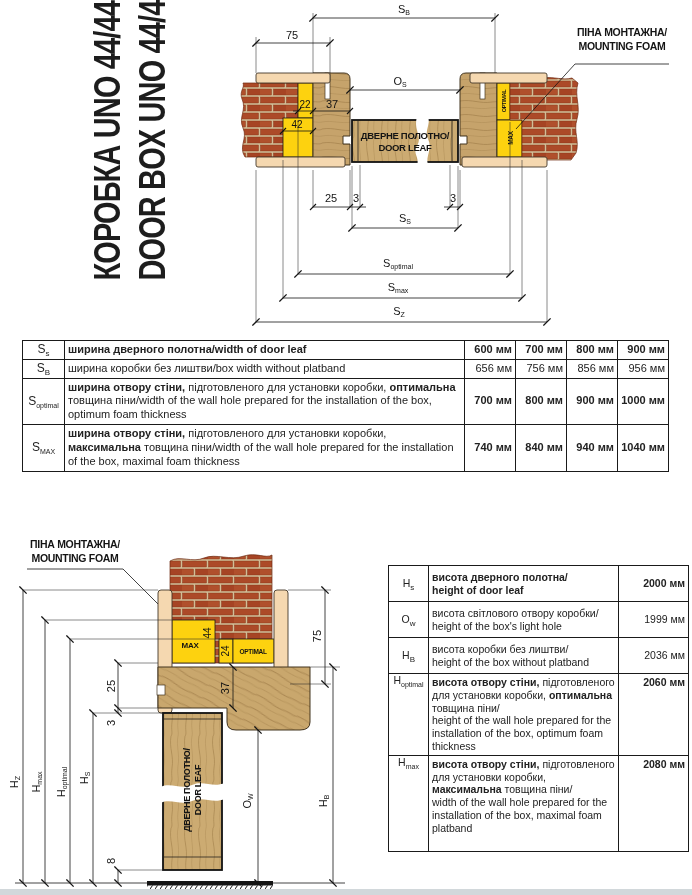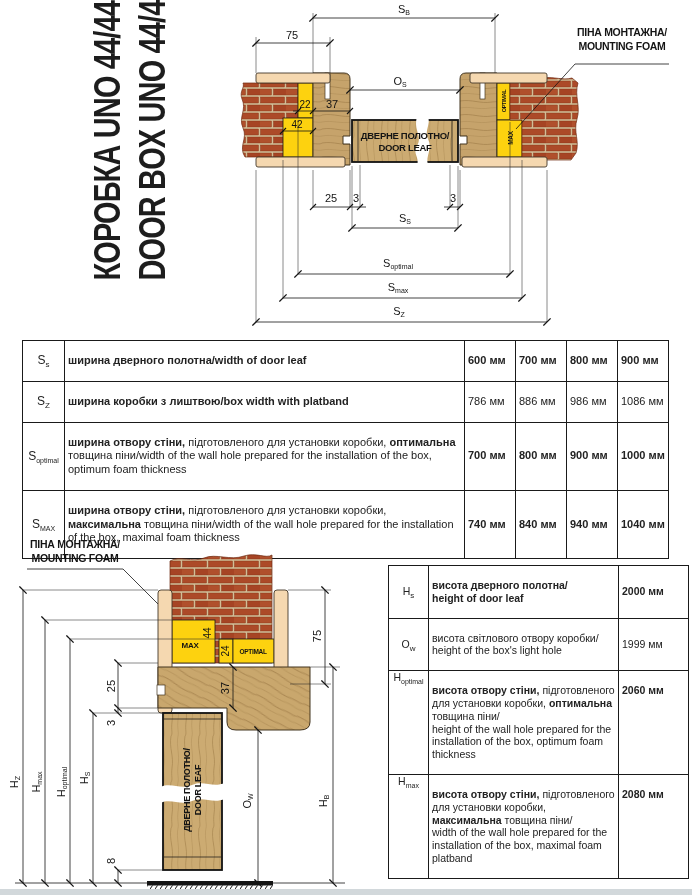--- a/index.html
+++ b/index.html
@@ -15,24 +15,24 @@
   svg text{font-family:"Liberation Sans",sans-serif;fill:#141414;}
   .dim{font-size:11px;}
   .dimS{font-size:10px;}
   .sub{font-size:7px;}
   .blk{font-weight:bold;letter-spacing:-0.3px;}
   line.d,path.d{stroke:#141414;stroke-width:0.8;fill:none;}
   line.e{stroke:#2b2b2b;stroke-width:0.55;}
   path.tk{stroke:#141414;stroke-width:1.1;fill:none;}
   
   table{border-collapse:collapse;table-layout:fixed;}
-  td{border:1px solid #1a1a1a;font-size:11px;line-height:1.25;padding:13px 3px;
+  td{border:1px solid #1a1a1a;font-size:11px;line-height:1.25;padding:2px 3px;
      vertical-align:middle;color:#222;}
   td.sym{text-align:center;font-size:12px;padding:0 1px;}
-  td.val{text-align:left;white-space:nowrap;}
+  td.val{text-align:right;white-space:nowrap;}
   td.vtop{vertical-align:top;}
   .b{font-weight:bold;}
   sub{font-size:8px;line-height:0;}
   sub.small{font-size:7px;}
   #wtable{position:absolute;left:22px;top:340px;width:646px;}
   #htable{position:absolute;left:388px;top:565px;width:300px;}
   #htable td{font-size:10.5px;line-height:1.22;}
   #pagedge{position:absolute;left:0;top:889px;width:692px;height:6px;background:#d2d8db;}
 </style>
 </head>
@@ -209,26 +209,26 @@
     <tbody>
         <tr style="height:17px">
       <td class="sym"><span>S</span><sub>s</sub></td>
       <td><span class="b">ширина дверного полотна/width of door leaf</span><span></span><span class="b"></span><span></span></td>
       <td class="val b">600 мм</td>
       <td class="val b">700 мм</td>
       <td class="val b">800 мм</td>
       <td class="val b">900 мм</td>
     </tr>
     <tr style="height:17px">
-      <td class="sym"><span>S</span><sub>Z</sub></td>
-      <td><span class="b">ширина коробки з лиштвою/box width with platband</span><span></span><span class="b"></span><span></span></td>
-      <td class="val">786 мм</td>
-      <td class="val">886 мм</td>
-      <td class="val">986 мм</td>
-      <td class="val">1086 мм</td>
+      <td class="sym"><span>S</span><sub>B</sub></td>
+      <td><span class="b"></span><span>ширина коробки без лиштви/box width without platband</span><span class="b"></span><span></span></td>
+      <td class="val">656 мм</td>
+      <td class="val">756 мм</td>
+      <td class="val">856 мм</td>
+      <td class="val">956 мм</td>
     </tr>
     <tr style="height:46px">
       <td class="sym"><span>S</span><sub class="small">optimal</sub></td>
       <td><span class="b">ширина отвору стіни,</span><span> підготовленого для установки коробки, </span><span class="b">оптимальна</span><span> товщина піни/width of the wall hole prepared for the installation of the box, optimum foam thickness</span></td>
       <td class="val b">700 мм</td>
       <td class="val b">800 мм</td>
       <td class="val b">900 мм</td>
       <td class="val b">1000 мм</td>
     </tr>
     <tr style="height:47px">
@@ -370,20 +370,25 @@
         <tr style="height:36px">
       <td class="sym"><span>H</span><sub>s</sub></td>
       <td class="b"><span>висота дверного полотна/</span><br><span>height of door leaf</span></td>
       <td class="val b">2000 мм</td>
     </tr>
     <tr style="height:36px">
       <td class="sym"><span>O</span><sub>w</sub></td>
       <td><span>висота світлового отвору коробки/</span><br><span>height of the box's light hole</span></td>
       <td class="val">1999 мм</td>
     </tr>
+    <tr style="height:36px">
+      <td class="sym"><span>H</span><sub>B</sub></td>
+      <td><span>висота коробки без лиштви/</span><br><span>height of the box without platband</span></td>
+      <td class="val">2036 мм</td>
+    </tr>
     <tr style="height:76px">
       <td class="sym vtop"><span>H</span><sub class="small">optimal</sub></td>
       <td class="vtop"><span class="b">висота отвору стіни,</span><span> підготовленого для установки коробки, </span><span class="b">оптимальна</span><span> товщина піни/</span><br><span>height of the wall hole prepared for the installation of the box, optimum foam thickness</span></td>
       <td class="val vtop b">2060 мм</td>
     </tr>
     <tr style="height:96px">
       <td class="sym vtop"><span>H</span><sub class="small">max</sub></td>
       <td class="vtop"><span class="b">висота отвору стіни,</span><span> підготовленого для установки коробки, </span><span class="b">максимальна</span><span> товщина піни/</span><br><span>width of the wall hole prepared for the installation of the box, maximal foam platband</span></td>
       <td class="val vtop b">2080 мм</td>
     </tr>

